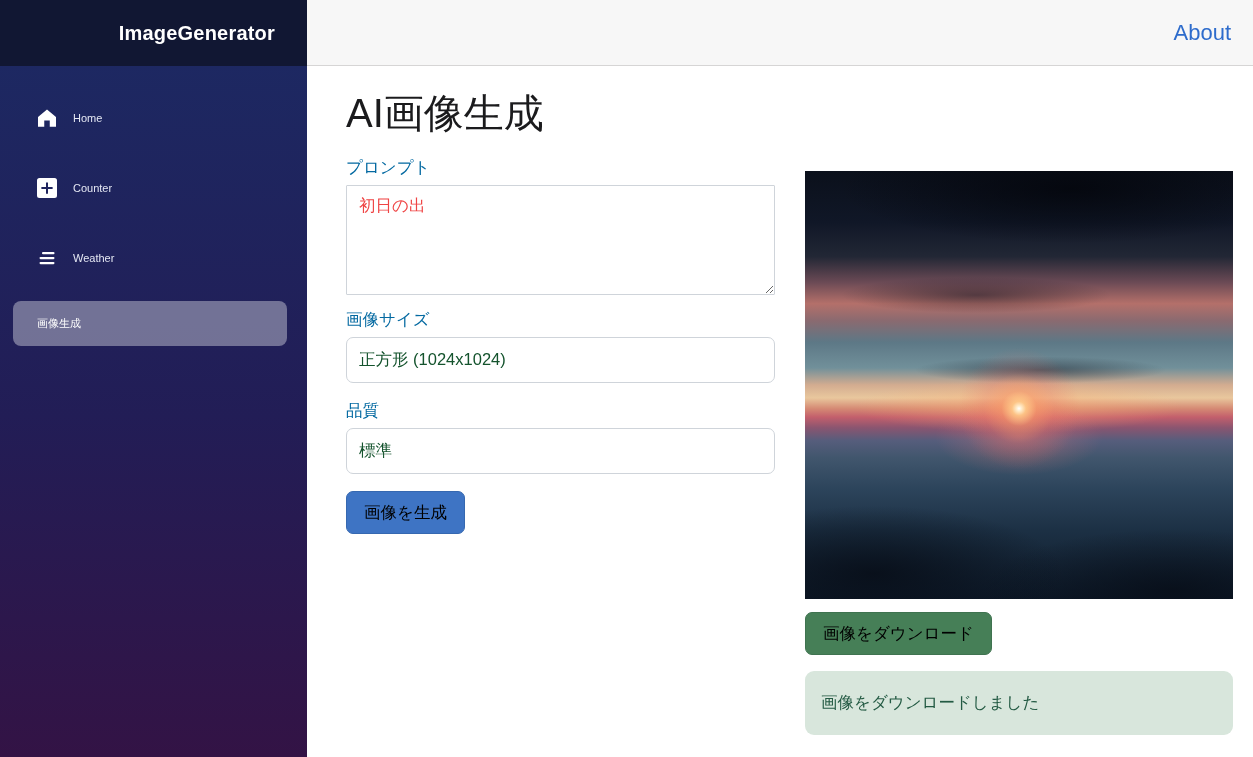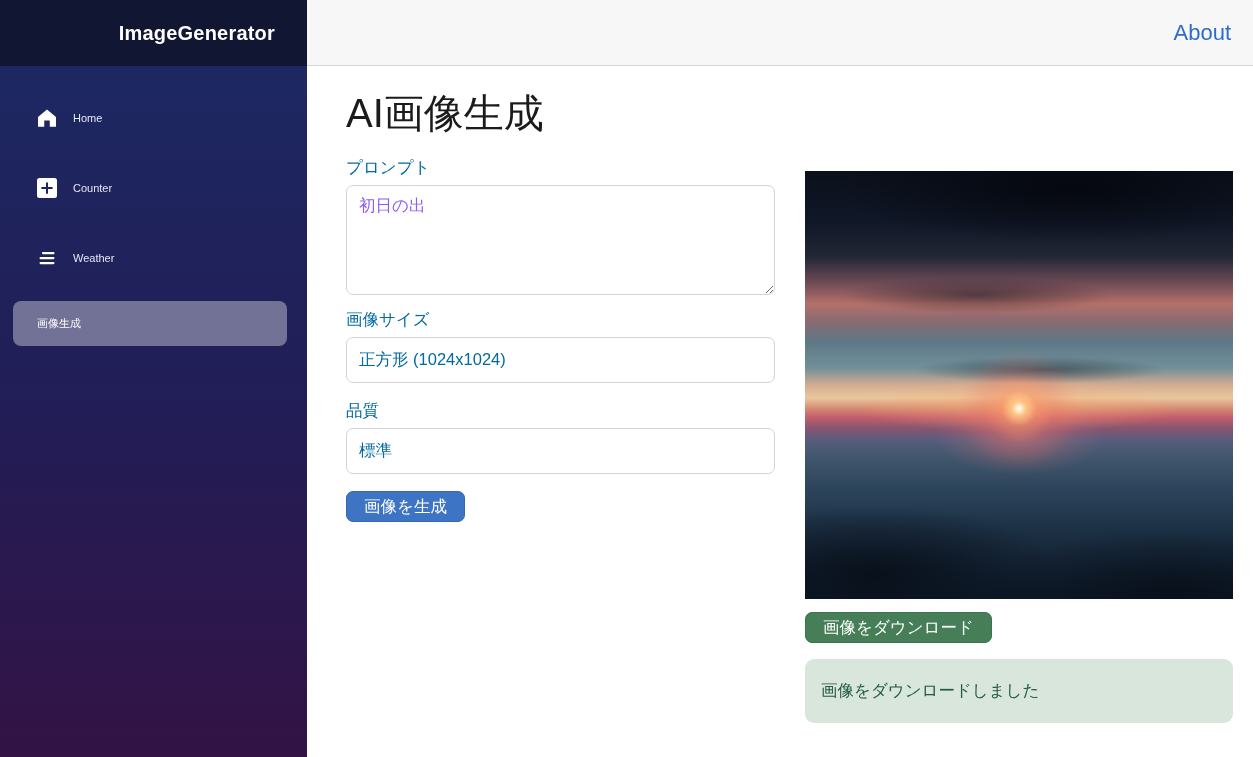--- a/index.html
+++ b/index.html
@@ -54,38 +54,38 @@
   .content { padding:23px 20px 0 39px; }
   .page-title { font-size:40px; font-weight:500; color:#1b1b1d; margin-bottom:20px; line-height:1.2; }
 
   .columns { display:flex; gap:30px; align-items:flex-start; }
   .form-col { width:429px; flex-shrink:0; }
   .result-col { width:428px; flex-shrink:0; margin-top:14px; }
 
   .field-label { display:block; font-size:16.5px; color:#0369a1; margin-bottom:6px; }
   .prompt-textarea {
     width:100%; height:110px;
-    border:1px solid #cfd4da; border-radius:7px;
-    padding:9px 12px; font-size:16.5px; color:#8b5cf6;
+    border:1px solid #cfd4da; border-radius:1px;
+    padding:9px 12px; font-size:16.5px; color:#ef4444;
     font-family:"Liberation Sans", sans-serif;
     resize:vertical; outline:none; display:block;
     margin-bottom:14px; background:#fff;
   }
   .select-field {
     width:100%; height:46px;
     border:1px solid #cfd4da; border-radius:7px;
-    padding:0 12px; font-size:16.5px; color:#0369a1;
+    padding:0 12px; font-size:16.5px; color:#14532d;
     display:flex; align-items:center;
     background:#fff; cursor:pointer;
     margin-bottom:17px;
   }
   .btn {
     display:inline-block; border-radius:7px;
     font-size:16.5px; font-family:"Liberation Sans", sans-serif;
-    padding:3px 17px; cursor:pointer; color:#ffffff; line-height:1.4;
+    padding:9px 17px; cursor:pointer; color:#000000; line-height:1.4;
   }
   .btn-generate { background:#3e74c4; border:1px solid #3668b0; margin-top:0; }
   .btn-download { background:#467f57; border:1px solid #3f7350; margin-top:13px; }
 
   
   .generated-image {
     width:428px; height:428px;
     background:
       radial-gradient(circle at 50% 55.5%, #ffffff 0, #ffeccb 0.8%, rgba(255,200,135,0.9) 2.2%, rgba(250,145,100,0.5) 5.5%, rgba(235,105,95,0.22) 11%, rgba(235,105,95,0) 19%),
       radial-gradient(ellipse 55% 9% at 50% 55%, rgba(255,175,115,0.5), rgba(255,175,115,0) 70%),

